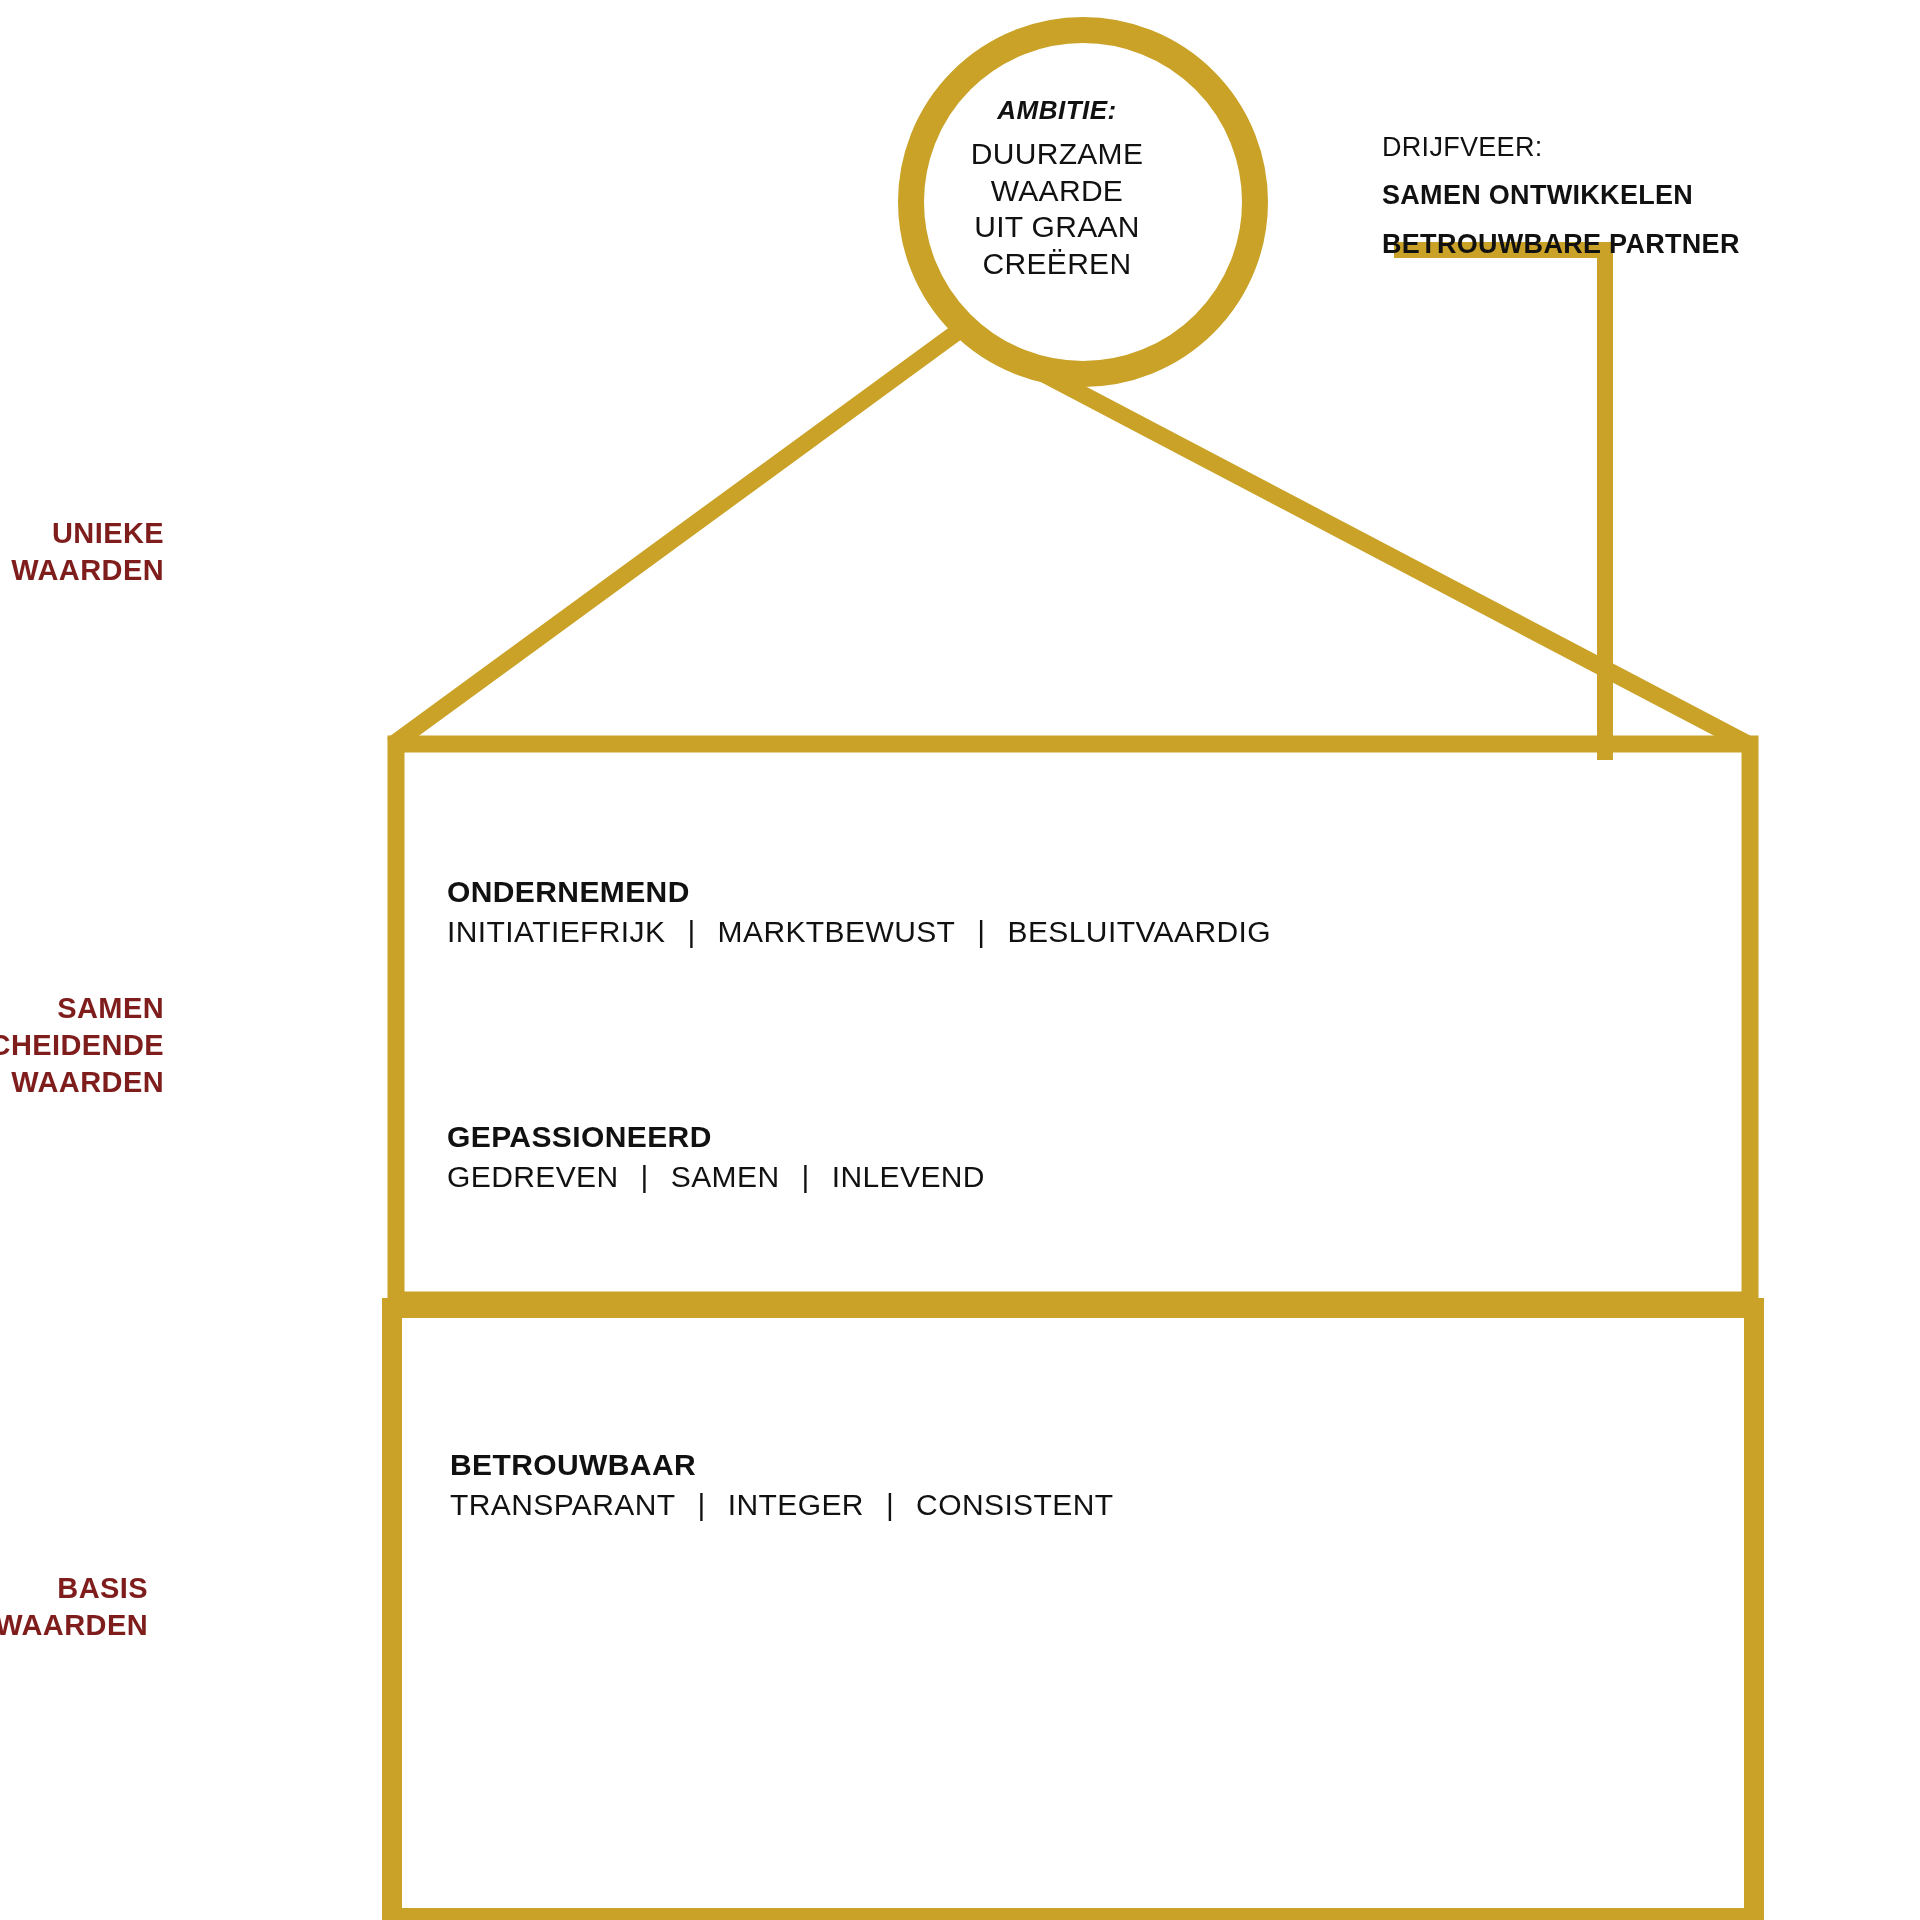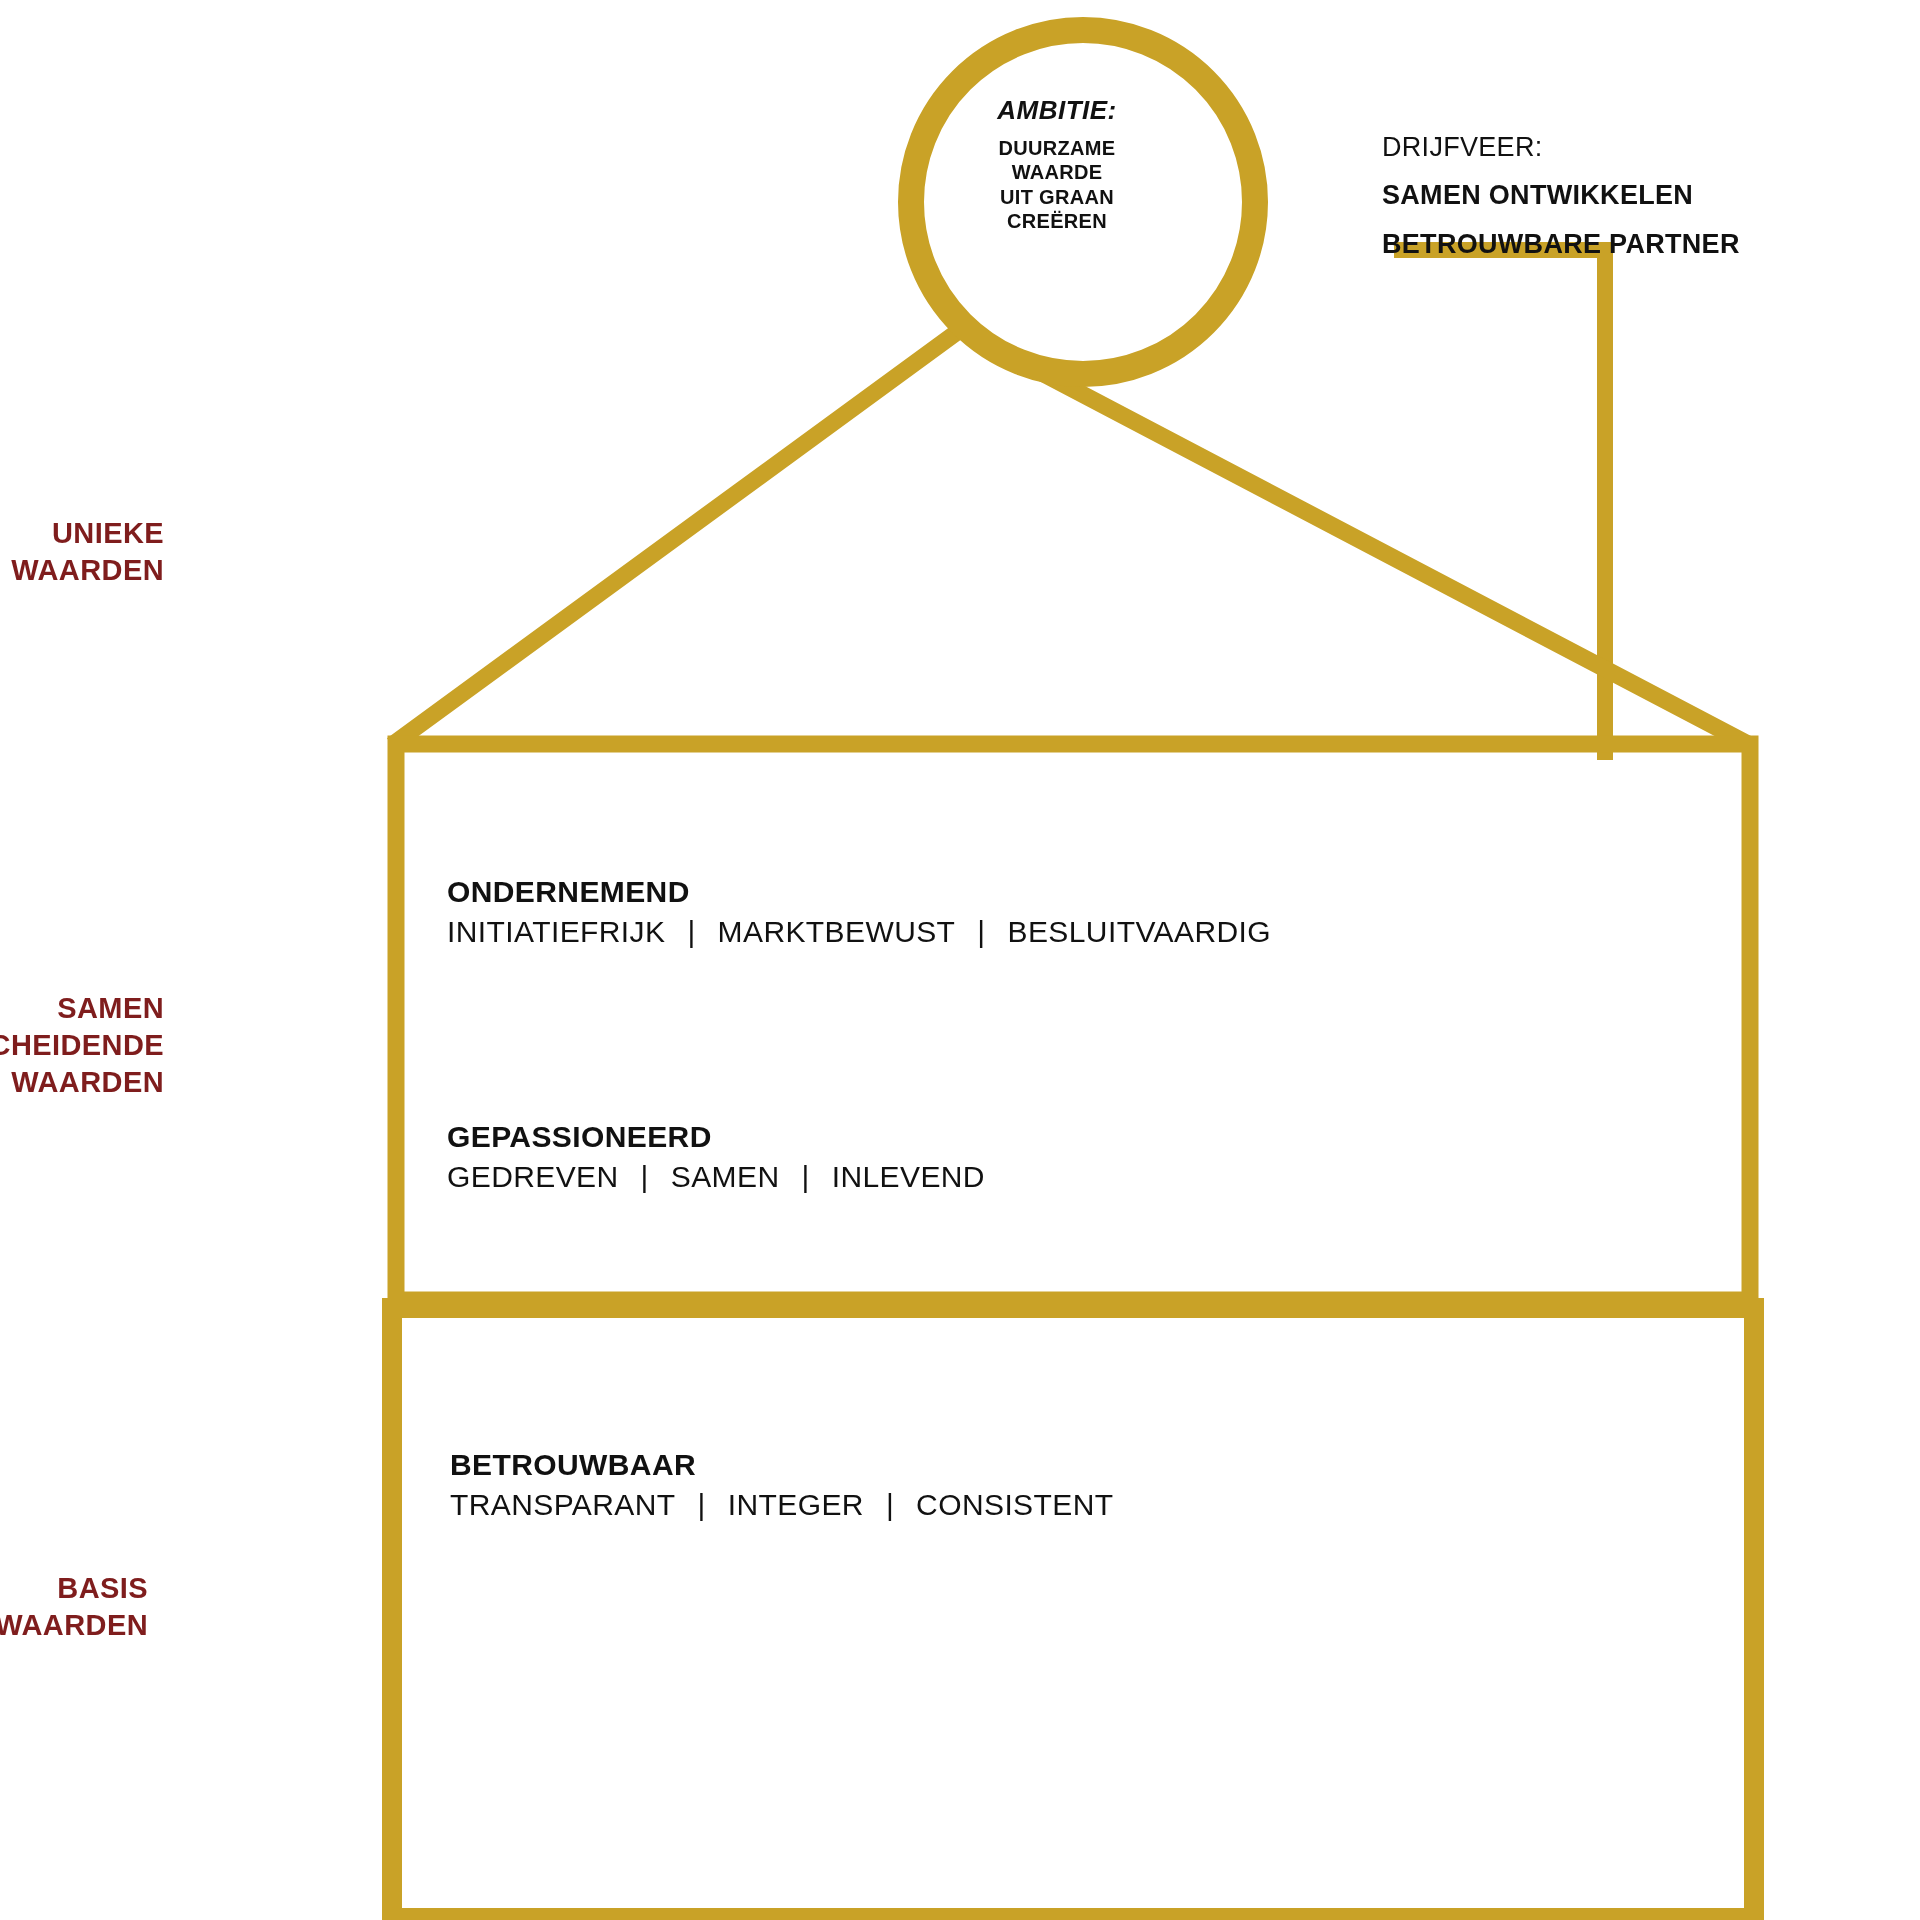--- a/index.html
+++ b/index.html
@@ -50,22 +50,22 @@
     text-align: center;
   }
   #ambition-text .kicker {
     font-style: italic;
     font-weight: bold;
     font-size: 26px;
     letter-spacing: 0.5px;
     margin-bottom: 10px;
   }
   #ambition-text .main {
-    font-weight: bold;
-    font-size: 20px;
+    font-weight: normal;
+    font-size: 30px;
     line-height: 1.22;
     letter-spacing: 0.3px;
   }
 
   
   #drive-block {
     position: absolute;
     left: 1382px;
     top: 132px;
     width: 420px;

